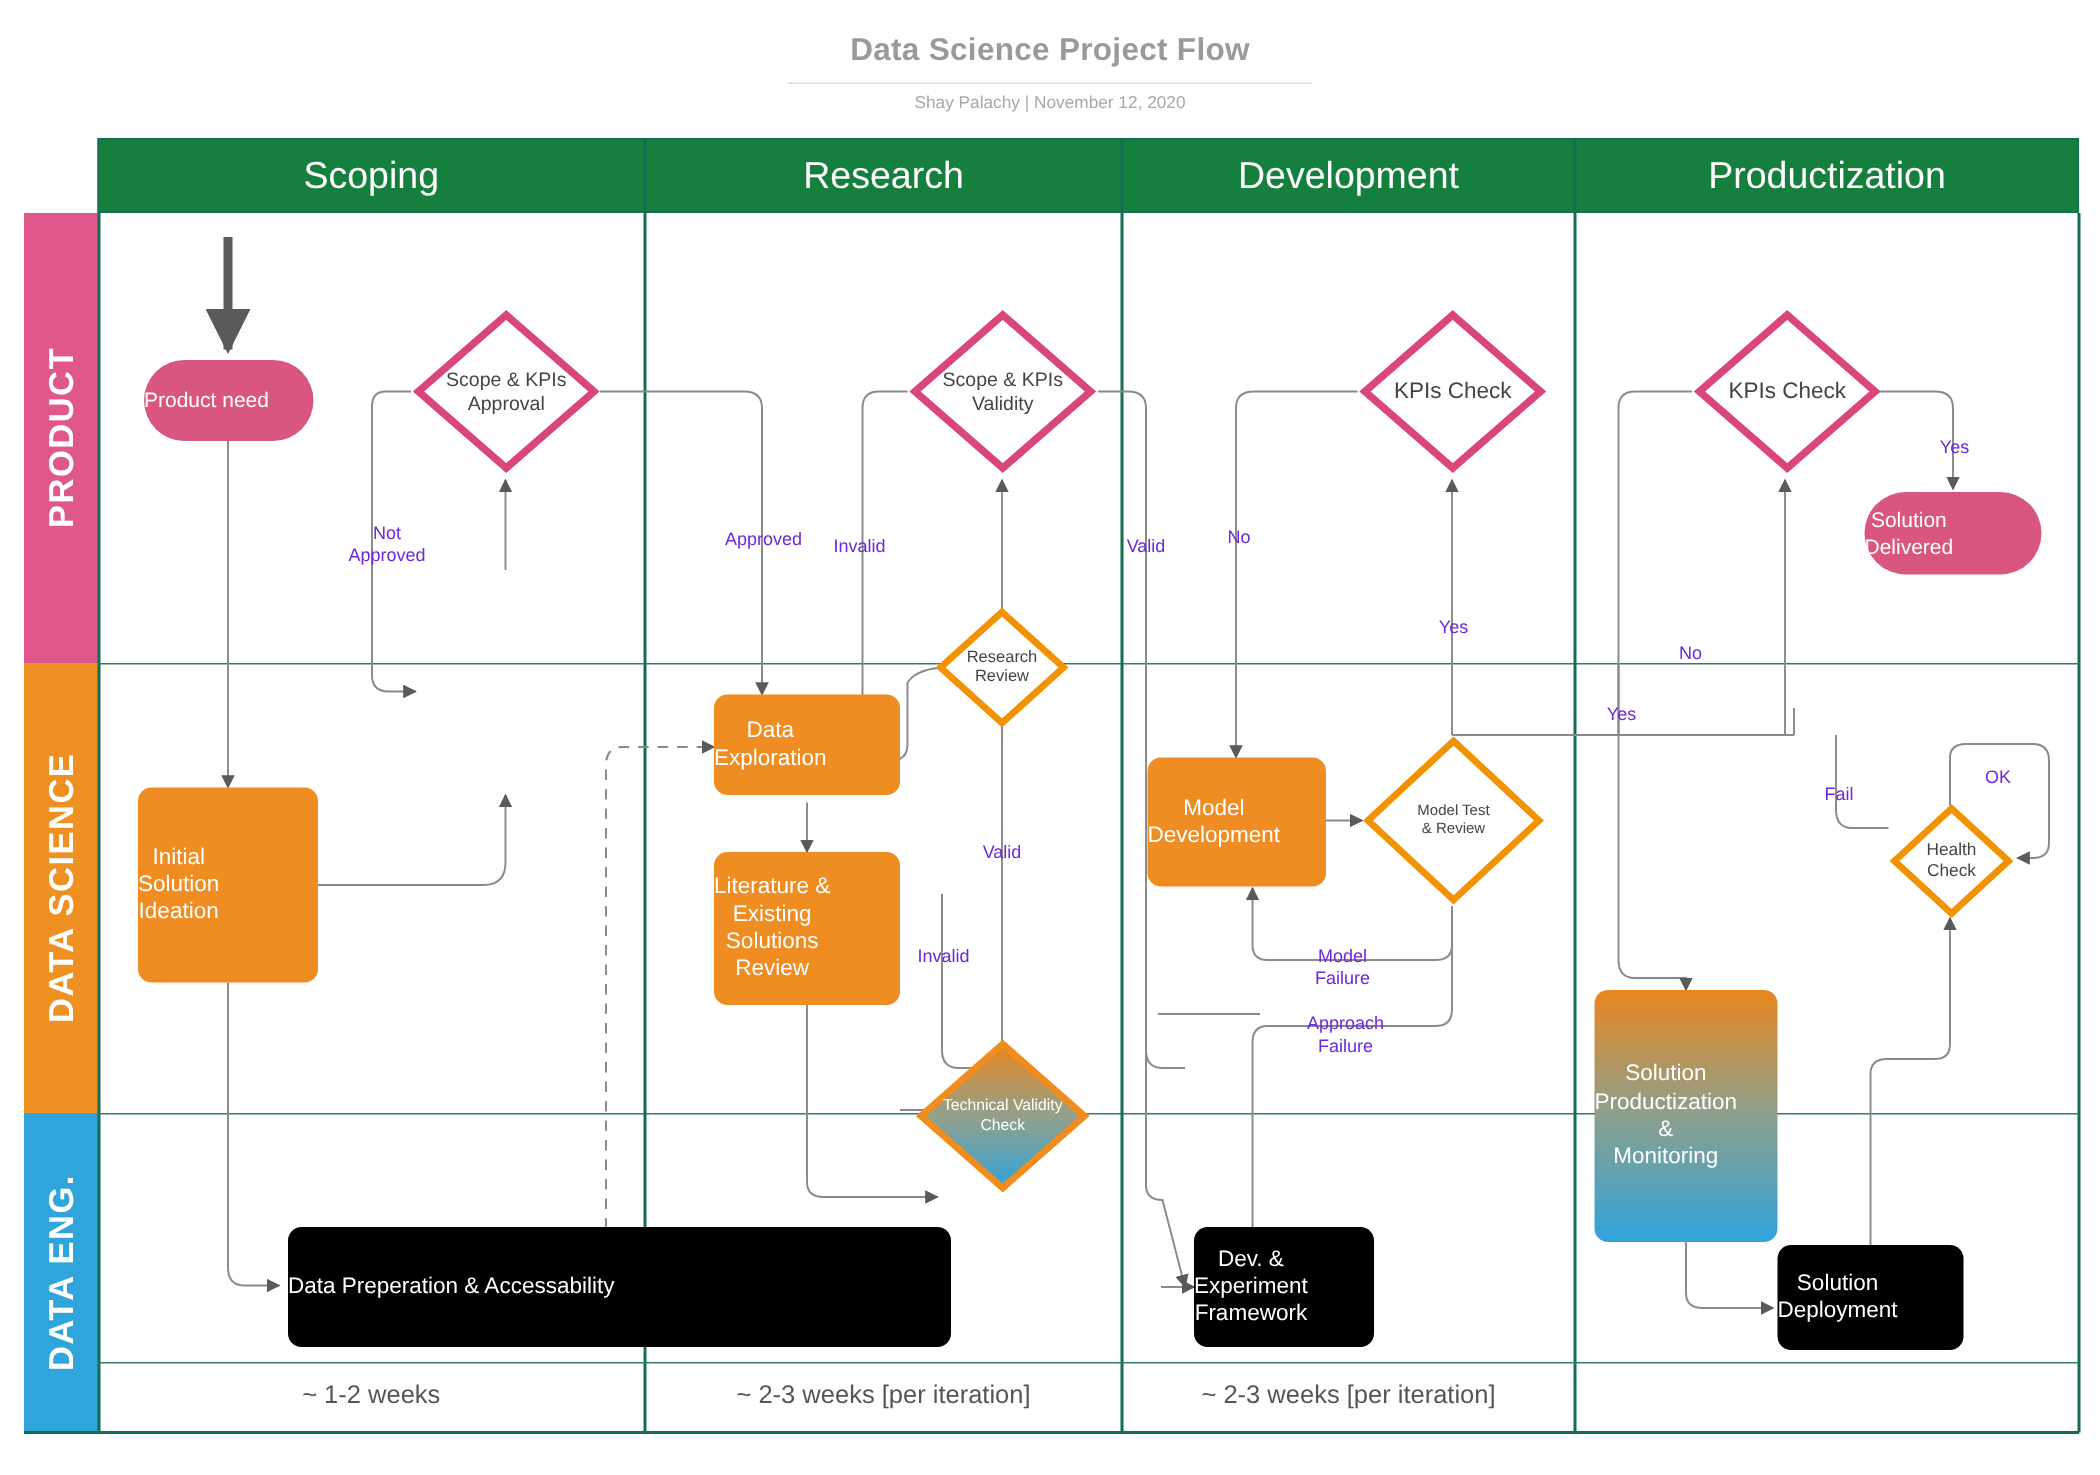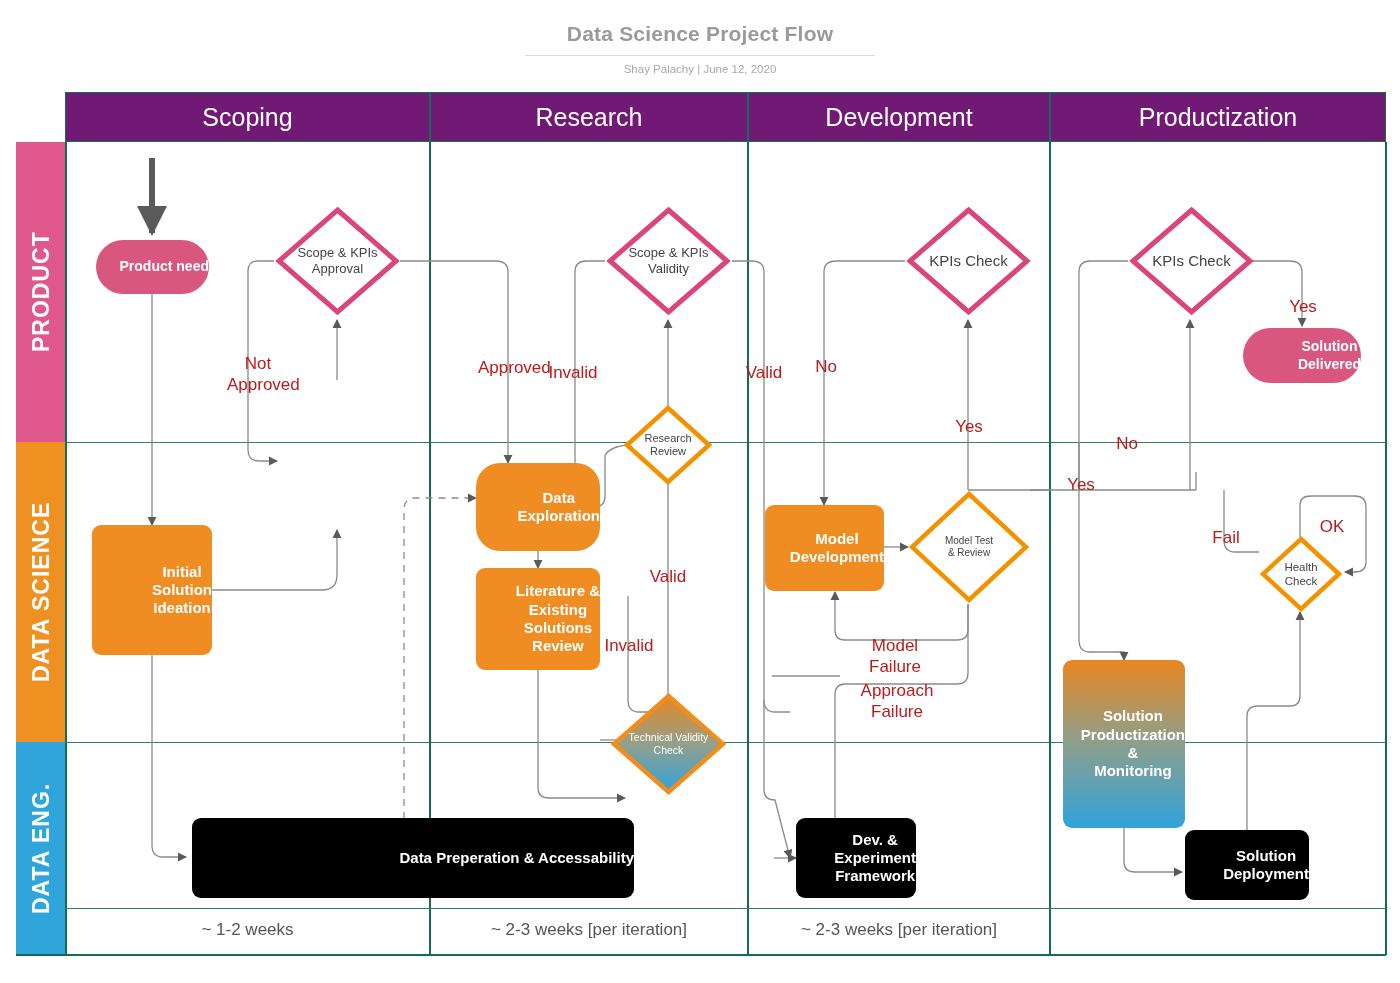--- a/index.html
+++ b/index.html
@@ -42,21 +42,21 @@
   #diagram {
     position: absolute;
     left: 0; top: 0;
     width: 1400px; height: 983px;
   }
   svg#wires { position: absolute; left: 0; top: 0; width: 1400px; height: 983px; }
 
   
   .phase-head {
     position: absolute;
-    background: #701a75;
+    background: #15803d;
     border: 1.5px solid #156c55;
     color: #ffffff;
     font-size: 25px;
     display: flex;
     align-items: center;
     justify-content: center;
     box-sizing: border-box;
   }
   
   .lane-label {
@@ -79,25 +79,24 @@
   
   .grid-line { position: absolute; background: #156c55; }
   .grid-line-thin { position: absolute; background: #2f7f68; }
 
   
   .node {
     position: absolute;
     box-sizing: border-box;
     display: flex;
     align-items: center;
-    justify-content: flex-end;
+    justify-content: flex-start;
     text-align: center;
     color: #ffffff;
     line-height: 1.22;
-    font-weight: bold;
   }
   .pill {
     border-radius: 999px;
     background: #d9567f;
     font-size: 14px;
   }
   .box {
     border-radius: 9px;
     background: #ef8c22;
     font-size: 15px;
@@ -126,43 +125,43 @@
     font-size: 13px;
     color: #444444;
     line-height: 1.22;
     z-index: 2;
   }
   .diamond.filled .dtext { color: #ffffff; }
 
   
   .edge-label {
     position: absolute;
-    font-size: 17px;
-    color: #b91c1c;
+    font-size: 12px;
+    color: #6d28d9;
     line-height: 1.2;
     white-space: pre-line;
     text-align: center;
   }
   
   .duration {
     position: absolute;
     font-size: 17px;
     color: #555555;
     text-align: center;
   }
 </style>
 </head>
 <body>
 
 <div id="page">
 
   <div id="title-block">
     <div id="doc-title">Data Science Project Flow</div>
     <div id="title-rule"></div>
-    <div id="doc-subtitle">Shay Palachy  |  June 12, 2020</div>
+    <div id="doc-subtitle">Shay Palachy  |  November 12, 2020</div>
   </div>
 
   <div id="diagram">
 
     <div class="phase-head" style="left:65px; top:92px; width:365px; height:50px;">
       <span>Scoping</span>
     </div>
     <div class="phase-head" style="left:430px; top:92px; width:318px; height:50px;">
       <span>Research</span>
     </div>
@@ -313,21 +312,21 @@
     </div>
 
     <div class="diamond" style="left:623px; top:404px; width:90px; height:82px;">
       <svg class="dshape" viewBox="0 0 90 82">
         <polygon points="45,4 86,41 45,78 4,41" fill="#ffffff" stroke="#f39200" stroke-width="4.5"></polygon>
       </svg>
       <span class="dtext" style="white-space:pre-line; font-size:11px;">Research
 Review</span>
     </div>
 
-    <div class="node box" style="left:476px; top:463px; width:124px; height:88px;border-radius:24px;">
+    <div class="node box" style="left:476px; top:463px; width:124px; height:67px;">
       <span style="white-space:pre-line;">Data
 Exploration</span>
     </div>
 
     <div class="node box" style="left:476px; top:568px; width:124px; height:102px;">
       <span style="white-space:pre-line;">Literature &amp;
 Existing
 Solutions
 Review</span>
     </div>

